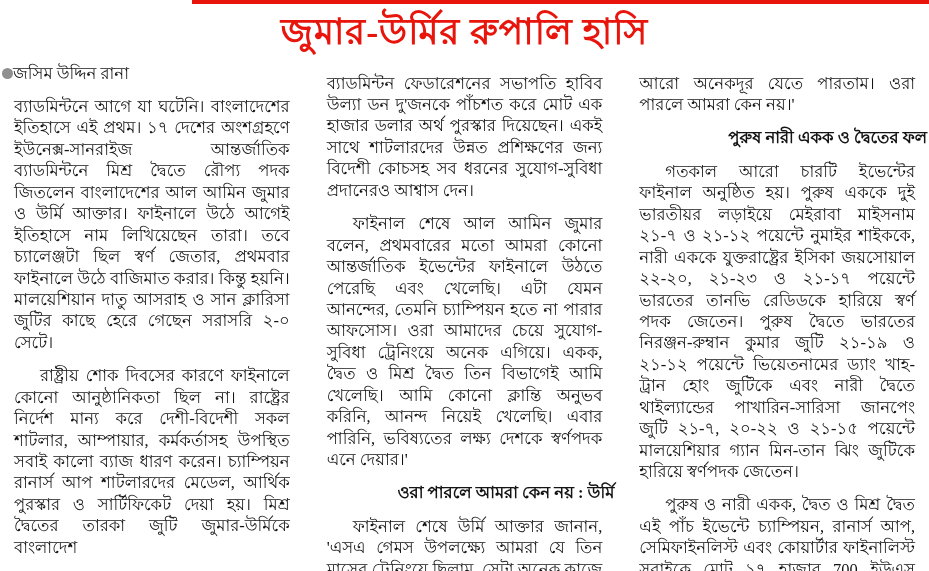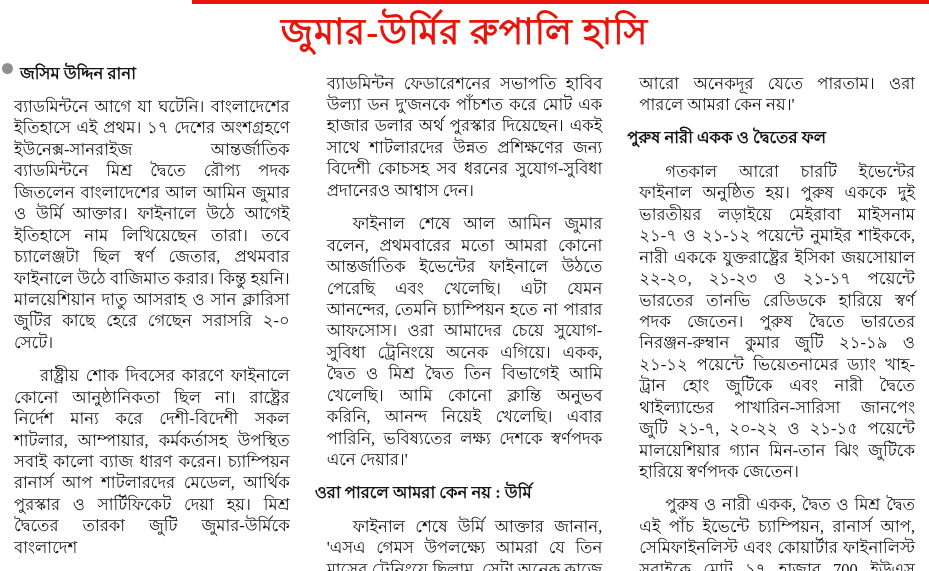--- a/index.html
+++ b/index.html
@@ -31,39 +31,38 @@
     padding:4px 2px 0 2px;
   }
   .col{
     flex:1 1 0;
     min-width:0;
     font-size:16.5px;
     line-height:1.3;
     text-align:justify;
   }
   .byline{
-    font-weight:bold;
+    font-weight:normal;
     display:flex;
-    align-items:flex-start;
-    gap:7px;
+    align-items:center;
     margin:2px 0 1px 0;
     text-align:left;
   }
   .byline .bullet{
     width:11px;height:11px;border-radius:50%;
     background:#8f8f8f;
     display:inline-block;
     flex:0 0 auto;
   }
   .para{margin:12px;text-indent:26px;}
   .para.no-indent{text-indent:0;}
   .subhead{
     margin:1px 0;
     font-weight:bold;
-    text-align:left;
+    text-align:right;
     text-indent:0;
   }
   .lead-bold{font-weight:bold;}
 </style>
 </head>
 <body>
 
 <div class="top-rule"></div>
 
 <h1 class="headline">জুমার-উর্মির রুপালি হাসি</h1>

